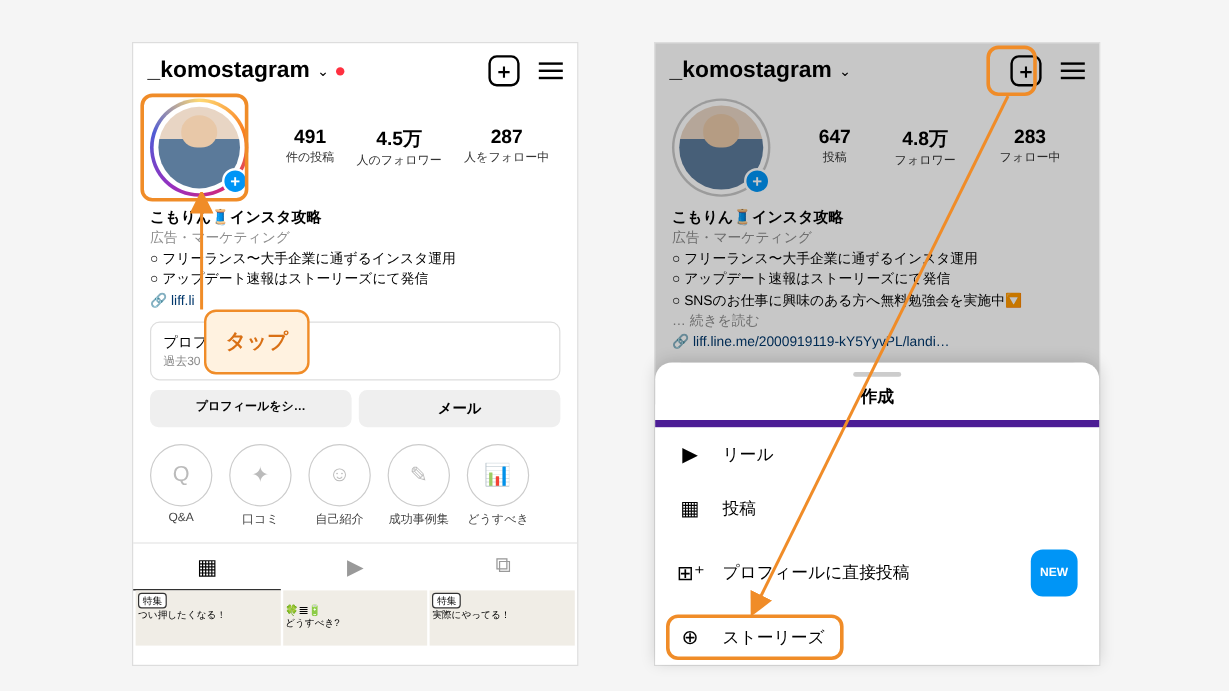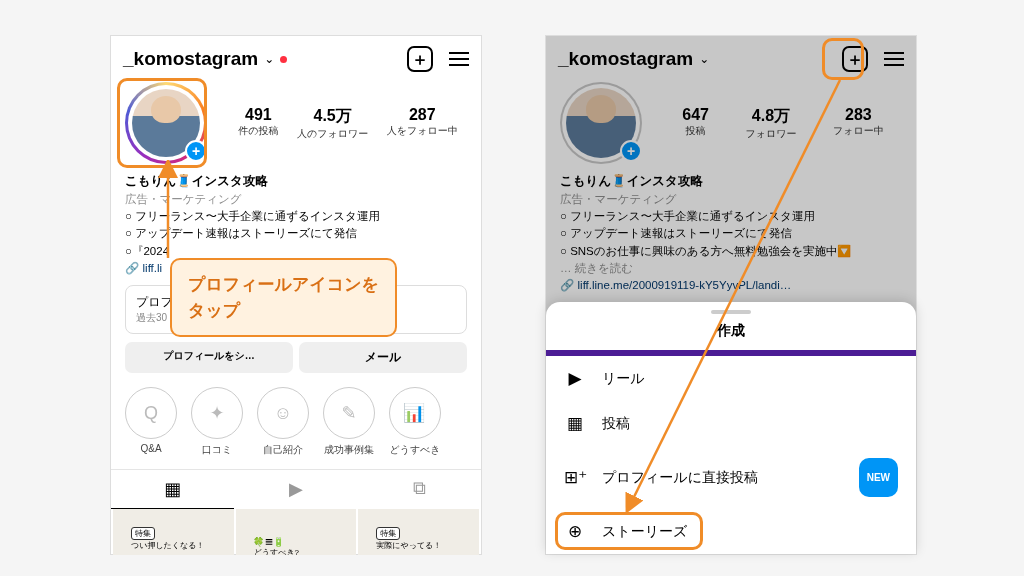--- a/index.html
+++ b/index.html
@@ -44,21 +44,21 @@
 
   .highlights { display: flex; gap: 14px; padding: 6px 14px; overflow: hidden; }
   .hl { text-align: center; font-size: 10px; color: #444; }
   .hl .circ { width: 52px; height: 52px; border: 1px solid #ccc; border-radius: 50%; margin: 0 auto 4px; display: flex; align-items: center; justify-content: center; font-size: 18px; color: #bbb; }
 
   .tabs { display: flex; border-top: 1px solid #e5e5e5; margin-top: 6px; }
   .tab { flex: 1; text-align: center; padding: 8px 0; font-size: 18px; color: #999; }
   .tab.active { color: #000; border-bottom: 1.5px solid #000; }
 
   .gridrow { display: flex; gap: 2px; padding: 0 2px; }
-  .gridcell { flex: 1; height: 46px; background: #f0ede6; font-size: 8px; padding: 18px; position: relative; overflow: hidden; }
+  .gridcell { flex: 1; height: 46px; background: #f0ede6; font-size: 8px; padding: 2px; position: relative; overflow: hidden; }
   .gridcell .tag { background: #fff; border: 1px solid #333; border-radius: 3px; padding: 0 3px; font-size: 8px; display: inline-block; }
 
   
   .callout { position: absolute; background: #fff2e0; border: 2.5px solid #f08c28; border-radius: 10px; padding: 12px 16px; color: #d97015; font-weight: 700; font-size: 17px; line-height: 1.5; }
   .highlight-box { position: absolute; border: 3px solid #f08c28; border-radius: 10px; }
 
   
   .sheet { position: absolute; left: 0; right: 0; bottom: 0; background: #fff; border-radius: 14px 14px 0 0; box-shadow: 0 -2px 12px rgba(0,0,0,.15); }
   .sheet .handle { width: 40px; height: 4px; background: #ccc; border-radius: 4px; margin: 8px auto 4px; }
   .sheet .title { text-align: center; font-size: 14px; font-weight: 700; padding: 4px 17px 10px; border-bottom: 6px solid #4c1d95; }
@@ -107,21 +107,20 @@
           <div class="n">287</div>
           <div class="l">人をフォロー中</div>
         </div>
     </div>
   </div>
   <div class="bio">
     <div class="name">こもりん🧵インスタ攻略</div>
     <div class="cat">広告・マーケティング</div>
     <div>○ フリーランス〜大手企業に通ずるインスタ運用</div>
     <div>○ アップデート速報はストーリーズにて発信</div>
-    <div>○『2024</div>
     <div class="link">🔗 <span>liff.li</span></div>
   </div>
   <div class="dash">
     <div>プロフ</div>
       <div class="sub">過去30</div>
   </div>
   <div class="btns">
     <div class="btn">プロフィールをシ…</div>
     <div class="btn mail">メール</div>
   </div>
@@ -217,21 +216,20 @@
         <span>ストーリーズ</span>
       </div>
   </div>
 </div>
 
 <div class="highlight-box" style="left:117px; top:78px; width:90px; height:90px;"></div>
 <div class="highlight-box" style="left:822px; top:38px; width:42px; height:42px;"></div>
 <div class="highlight-box" style="left:555px; top:512px; width:148px; height:38px;"></div>
 
 <div class="callout" style="left:170px; top:258px;">
-  <div>プロフィールアイコンを</div>
   <div>タップ</div>
 </div>
 
 <svg class="arrow" style="left:158px; top:160px; width:20px; height:100px;">
   <defs>
       <marker id="ah1" markerWidth="8" markerHeight="8" refX="4" refY="4" orient="auto">
         <path d="M0,0 L8,4 L0,8 Z" fill="#f08c28"></path>
       </marker>
     </defs>
   <line x1="10" y1="98" x2="10" y2="8" stroke="#f08c28" stroke-width="2.5" marker-end="url(#ah1)"></line>

